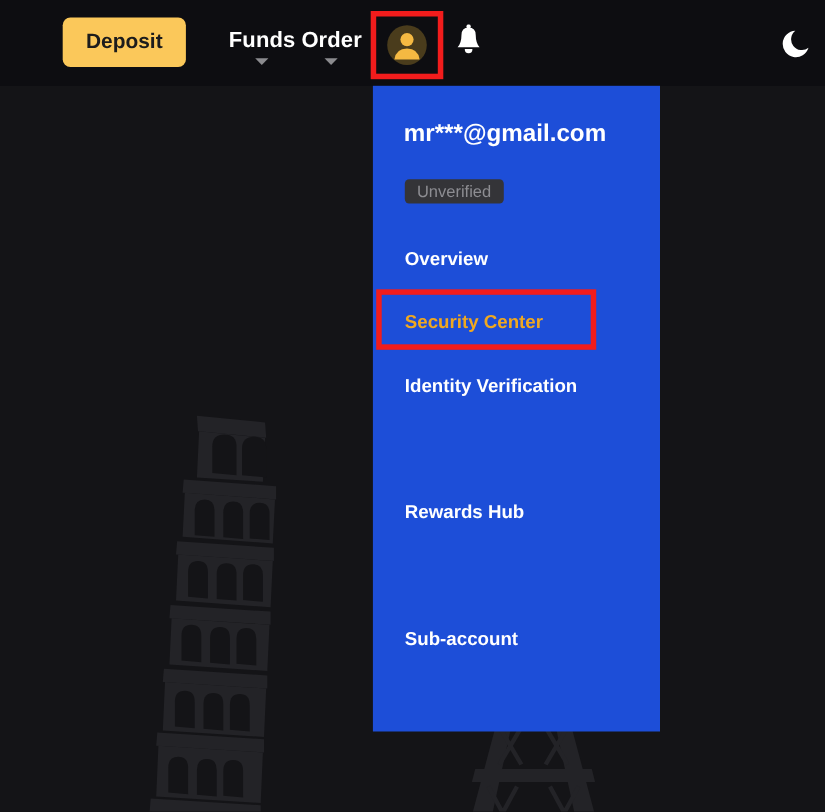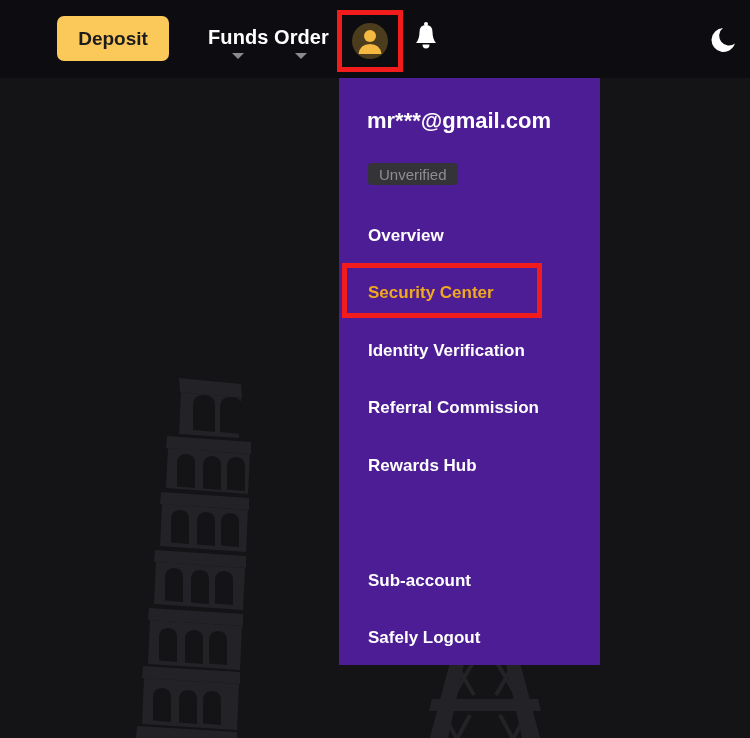--- a/index.html
+++ b/index.html
@@ -60,21 +60,21 @@
   #avatar-icon { width:38px; height:38px; }
   #bell-wrap { position:absolute; left:411px; top:22px; width:30px; height:34px; cursor:pointer; }
   #download-item { position:absolute; left:460px; top:26px; }
   #lang-item { position:absolute; left:575px; top:26px; }
   #moon-wrap { position:absolute; left:711px; top:24px; width:30px; height:30px; cursor:pointer; }
 
   
   #dropdown {
     position:absolute; left:339px; top:78px;
     width:261px; height:587px;
-    background:#4c1d95;
+    background:#1d4ed8;
   }
   #email {
     position:absolute; left:28px; top:30px;
     color:#ffffff; font-size:22px; font-weight:bold;
     white-space:nowrap;
   }
   #badge {
     position:absolute; left:29px; top:85px;
     height:22px; padding:0 11px;
     background:#343438;
@@ -213,25 +213,23 @@
     <div id="email">mr***@gmail.com</div>
 
     <div id="badge">Unverified</div>
 
     <div class="menu-item" style="top:148px;">Overview</div>
 
     <div class="menu-item active" style="top:205px;">Security Center</div>
 
     <div class="menu-item" style="top:263px;">Identity Verification</div>
 
-    <div class="menu-item" style="top:320px;">Referral Commission</div>
 
     <div class="menu-item" style="top:378px;">Rewards Hub</div>
 
 
     <div class="menu-item" style="top:493px;">Sub-account</div>
 
-    <div class="menu-item" style="top:550px;">Safely Logout</div>
 
     <div id="highlight-box"></div>
   </div>
 
 </div>
 
 </body></html>

